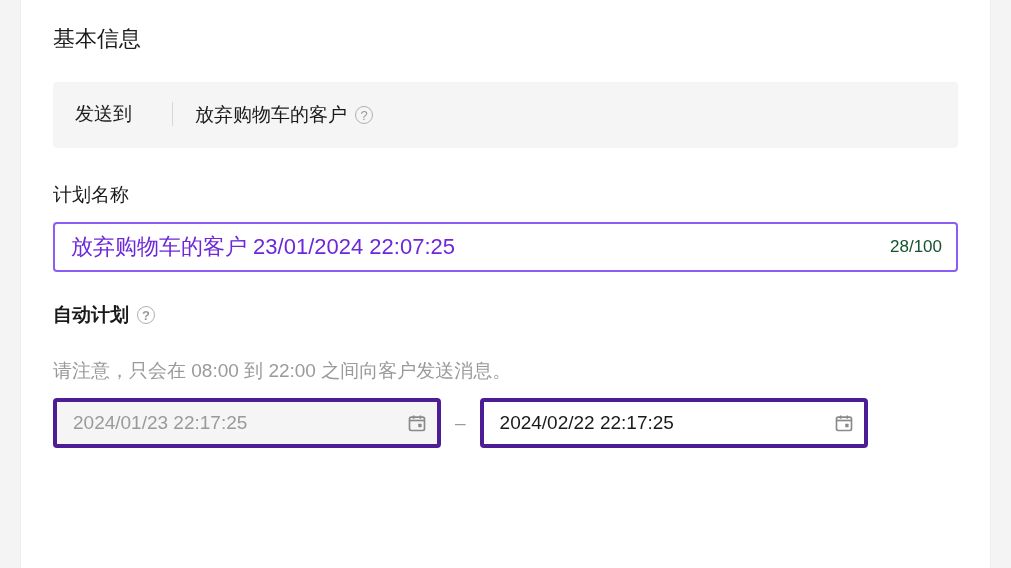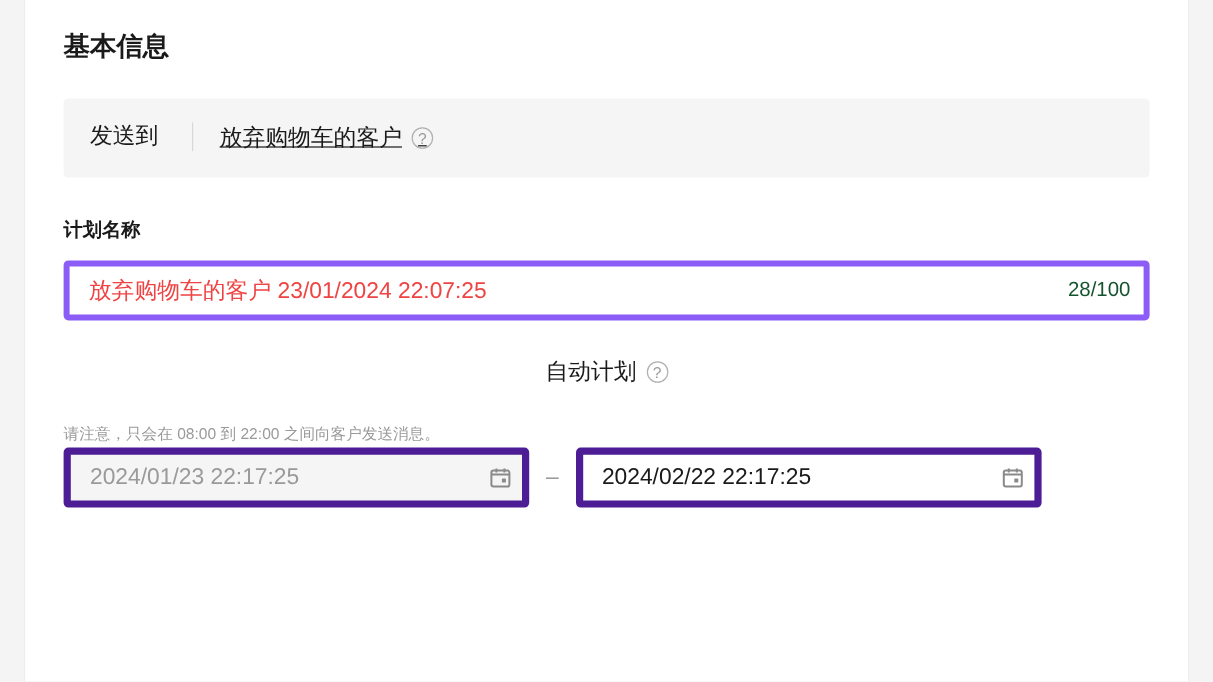--- a/index.html
+++ b/index.html
@@ -14,46 +14,45 @@
   .page {
     background: #ffffff;
     margin: 0 20px 0 20px;
     padding: 24px 32px 40px 32px;
     min-height: 568px;
     border-left: 1px solid #eee;
     border-right: 1px solid #eee;
   }
   .section-title {
     font-size: 22px;
-    font-weight: 700;
+    font-weight: 400;
     color: #1a1a1a;
     margin-bottom: 28px;
   }
   .send-to-box {
     background: #f5f5f5;
     border-radius: 4px;
     padding: 20px 22px;
     display: flex;
     align-items: flex-start;
     margin-bottom: 34px;
   }
   .send-to-label {
     font-size: 19px;
     color: #1a1a1a;
-    padding-right: 28px;
+    padding-right: 40px;
     border-right: 1px solid #d8d8d8;
     line-height: 24px;
     flex-shrink: 0;
   }
   .send-to-value {
     padding-left: 22px;
     display: flex;
     flex-direction: column;
     gap: 6px;
-    text-decoration: underline;
   }
   .send-to-value-row {
     display: flex;
     align-items: center;
     gap: 8px;
     font-size: 19px;
     color: #1a1a1a;
   }
   .send-to-sub {
     font-size: 17px;
@@ -68,52 +67,51 @@
     border: 1.5px solid #b0b0b0;
     border-radius: 50%;
     color: #9a9a9a;
     font-size: 13px;
     line-height: 1;
     cursor: default;
     flex-shrink: 0;
   }
   .field-block { margin-bottom: 30px; }
   .field-label {
-    font-size: 16px;
+    font-size: 19px;
+    font-weight: 400;
+    color: #1a1a1a;
+    margin-bottom: 14px;
+  }
+  .field-label-row {
+    display: flex;
+    align-items: center;
+    gap: 8px;
+    font-size: 19px;
     font-weight: 700;
     color: #1a1a1a;
+    margin-bottom: 10px;
+  }
+  .field-note {
+    font-size: 19px;
+    color: #9a9a9a;
     margin-bottom: 14px;
-  }
-  .field-label-row {
-    display: flex;
-    align-items: center;
-    gap: 8px;
-    font-size: 19px;
-    font-weight: 400;
-    color: #1a1a1a;
-    margin-bottom: 10px;
-    justify-content: center;
-  }
-  .field-note {
-    font-size: 13px;
-    color: #9a9a9a;
-    margin-bottom: 2px;
   }
   .text-input-wrap {
     position: relative;
     width: 100%;
   }
   .text-input {
     width: 100%;
     height: 50px;
-    border: 5px solid #8b5cf6;
+    border: 2px solid #8b5cf6;
     border-radius: 4px;
     padding: 0 80px 0 16px;
-    font-size: 19px;
-    color: #ef4444;
+    font-size: 22px;
+    color: #6d28d9;
     outline: none;
     background: #fff;
   }
   .text-input::placeholder { color: #9a9a9a; }
   .char-count {
     position: absolute;
     right: 16px;
     top: 50%;
     transform: translateY(-50%);
     font-size: 17px;
@@ -125,21 +123,21 @@
     align-items: center;
     gap: 14px;
   }
   .date-input-wrap {
     position: relative;
     width: 388px;
   }
   .date-input {
     width: 100%;
     height: 50px;
-    border: 6px solid #4c1d95;
+    border: 4px solid #4c1d95;
     border-radius: 4px;
     padding: 0 44px 0 16px;
     font-size: 19px;
     color: #1a1a1a;
     outline: none;
     background: #fff;
   }
   .date-input.disabled {
     background: #f5f5f5;
     color: #9a9a9a;

